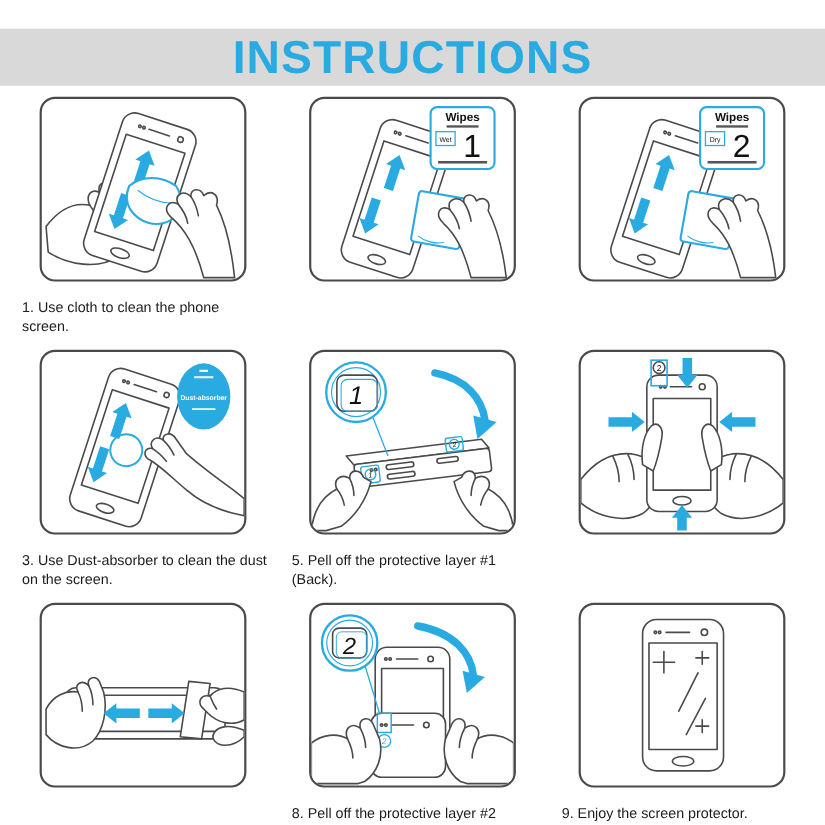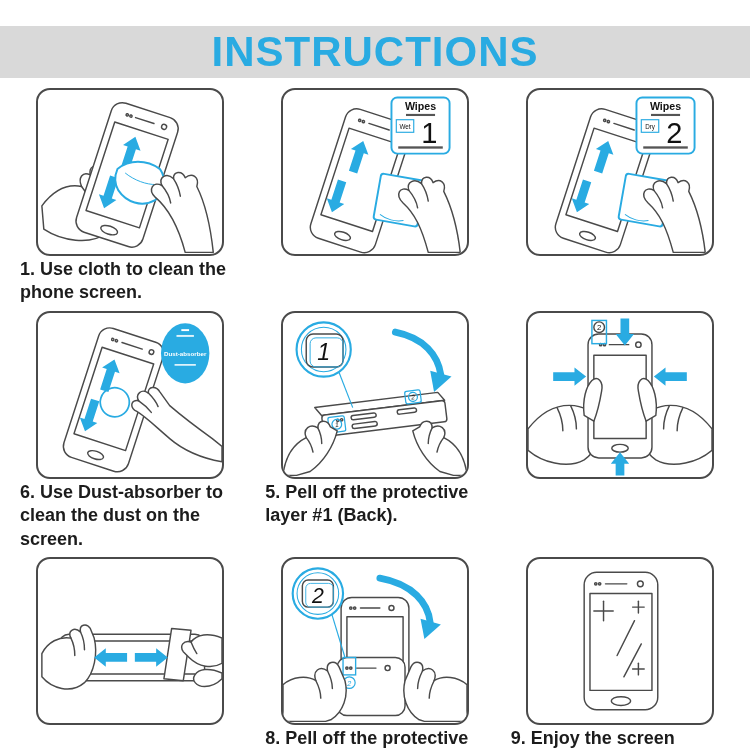--- a/index.html
+++ b/index.html
@@ -9,21 +9,21 @@
     --accent:#29abe2; --line:#4a4a4a; --header-bg:#d9d9d9;
   }
   .topbar { margin-top:26px; height:52px; background:var(--header-bg);
     display:flex; align-items:center; justify-content:center; }
   .title { font-size:42px; font-weight:bold; color:var(--accent); letter-spacing:1px; }
   .grid { display:grid; grid-template-columns:repeat(3,1fr); padding:10px 12px 0; column-gap:10px; }
   .cell { display:flex; flex-direction:column; }
   .panel { width:188px; height:168px; border:2px solid var(--line); border-radius:14px;
     margin:0 auto; box-sizing:border-box; overflow:hidden; background:#fff; }
   .panel svg { width:100%; height:100%; display:block; }
-  .caption { font-size:18px; color:#1c1c1c; line-height:1.3; margin:2px 2px 6px 8px; min-height:40px;font-weight:bold; }
+  .caption { font-size:13px; color:#1c1c1c; line-height:1.3; margin:16px 2px 6px 8px; min-height:40px; }
   .ln { fill:none; stroke:var(--line); stroke-width:1.5; stroke-linecap:round; stroke-linejoin:round; }
   .ln-f { fill:#fff; stroke:var(--line); stroke-width:1.5; stroke-linejoin:round; }
   .hand { fill:#fff; stroke:var(--line); stroke-width:1.5; stroke-linejoin:round; stroke-linecap:round; }
   .stroke-accent { stroke:var(--accent); }
   .fill-accent { fill:var(--accent); stroke:none; }
   .fill-white { fill:#fff; }
   .nofill { fill:none; }
   .swoosh { fill:none; stroke:var(--accent); stroke-width:7; stroke-linecap:round; }
   .t { fill:#111; font-family:"Liberation Sans", sans-serif; }
 </style>
@@ -158,21 +158,21 @@
         </g>
         <g>
           <ellipse class="fill-accent" cx="152" cy="40" rx="25" ry="31"></ellipse>
           <rect x="148" y="15" width="8" height="2" fill="#fff"></rect>
           <rect x="143" y="21" width="18" height="2" fill="#fff" opacity="0.85"></rect>
           <text x="152" y="43" font-size="6.4" font-weight="bold" fill="#fff" text-anchor="middle">Dust-absorber</text>
           <rect x="141" y="51" width="22" height="1.8" fill="#fff" opacity="0.85"></rect>
         </g>
       </svg>
     </div>
-    <div class="caption">6. Use Dust-absorber to clean the dust on the screen.</div>
+    <div class="caption">3. Use Dust-absorber to clean the dust on the screen.</div>
   </div>
 
   <div class="cell">
     <div class="panel">
       <svg viewBox="0 0 190 166">
         <g transform="rotate(-7 98 102)">
           <polygon class="ln-f" points="34,88 162,88 168,97 40,97"></polygon>
           <rect class="ln-f" x="40" y="97" width="128" height="22" rx="3"></rect>
           <circle class="ln" cx="56" cy="104" r="1.2"></circle>
             <circle class="ln" cx="60" cy="104" r="1.2"></circle>

